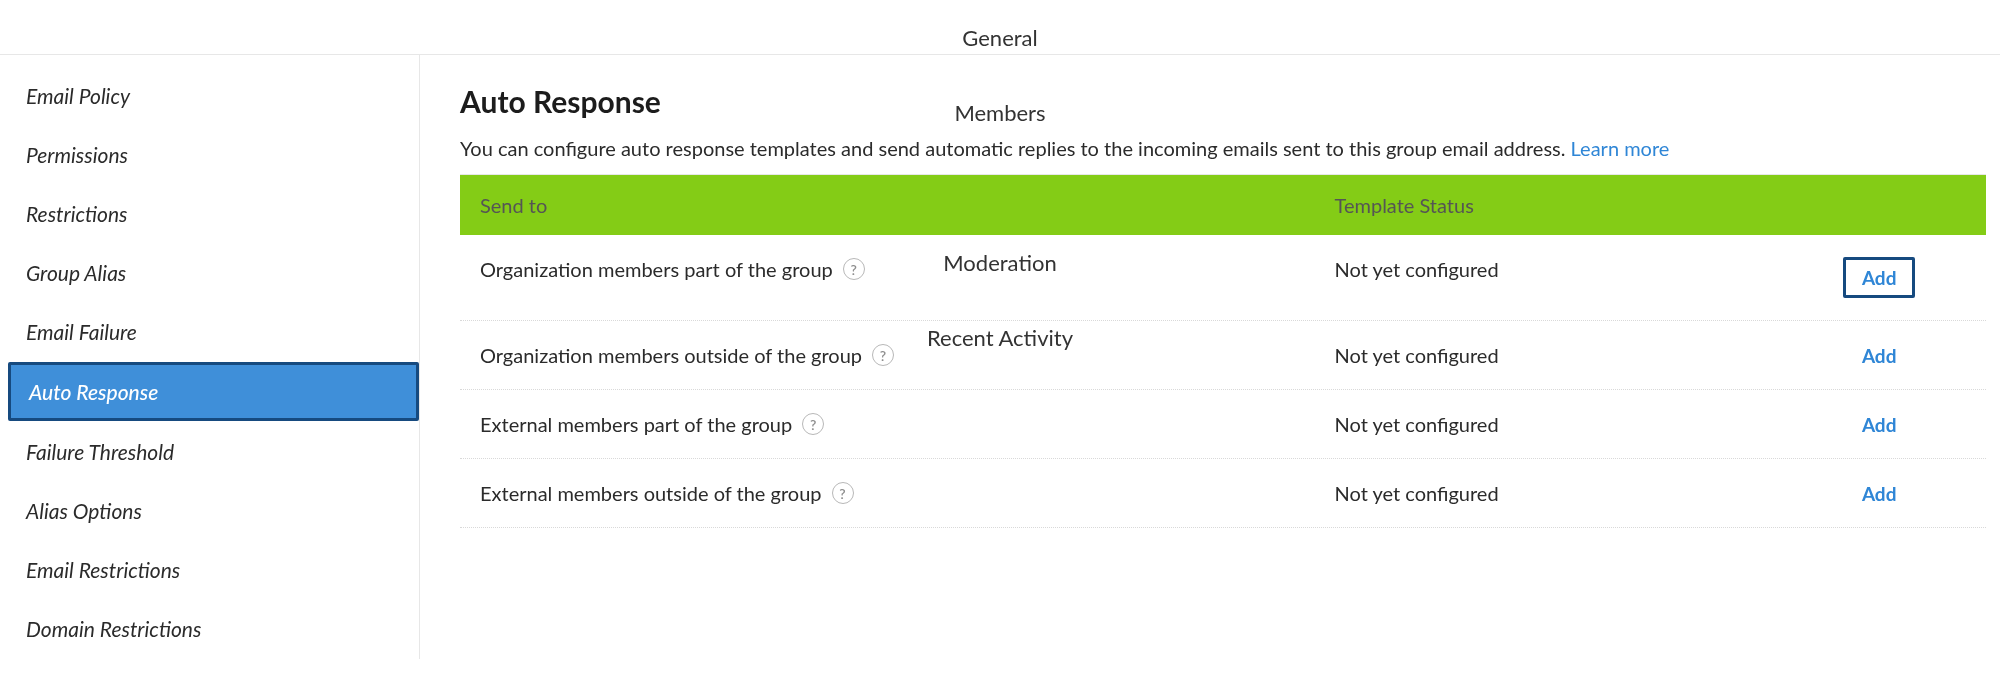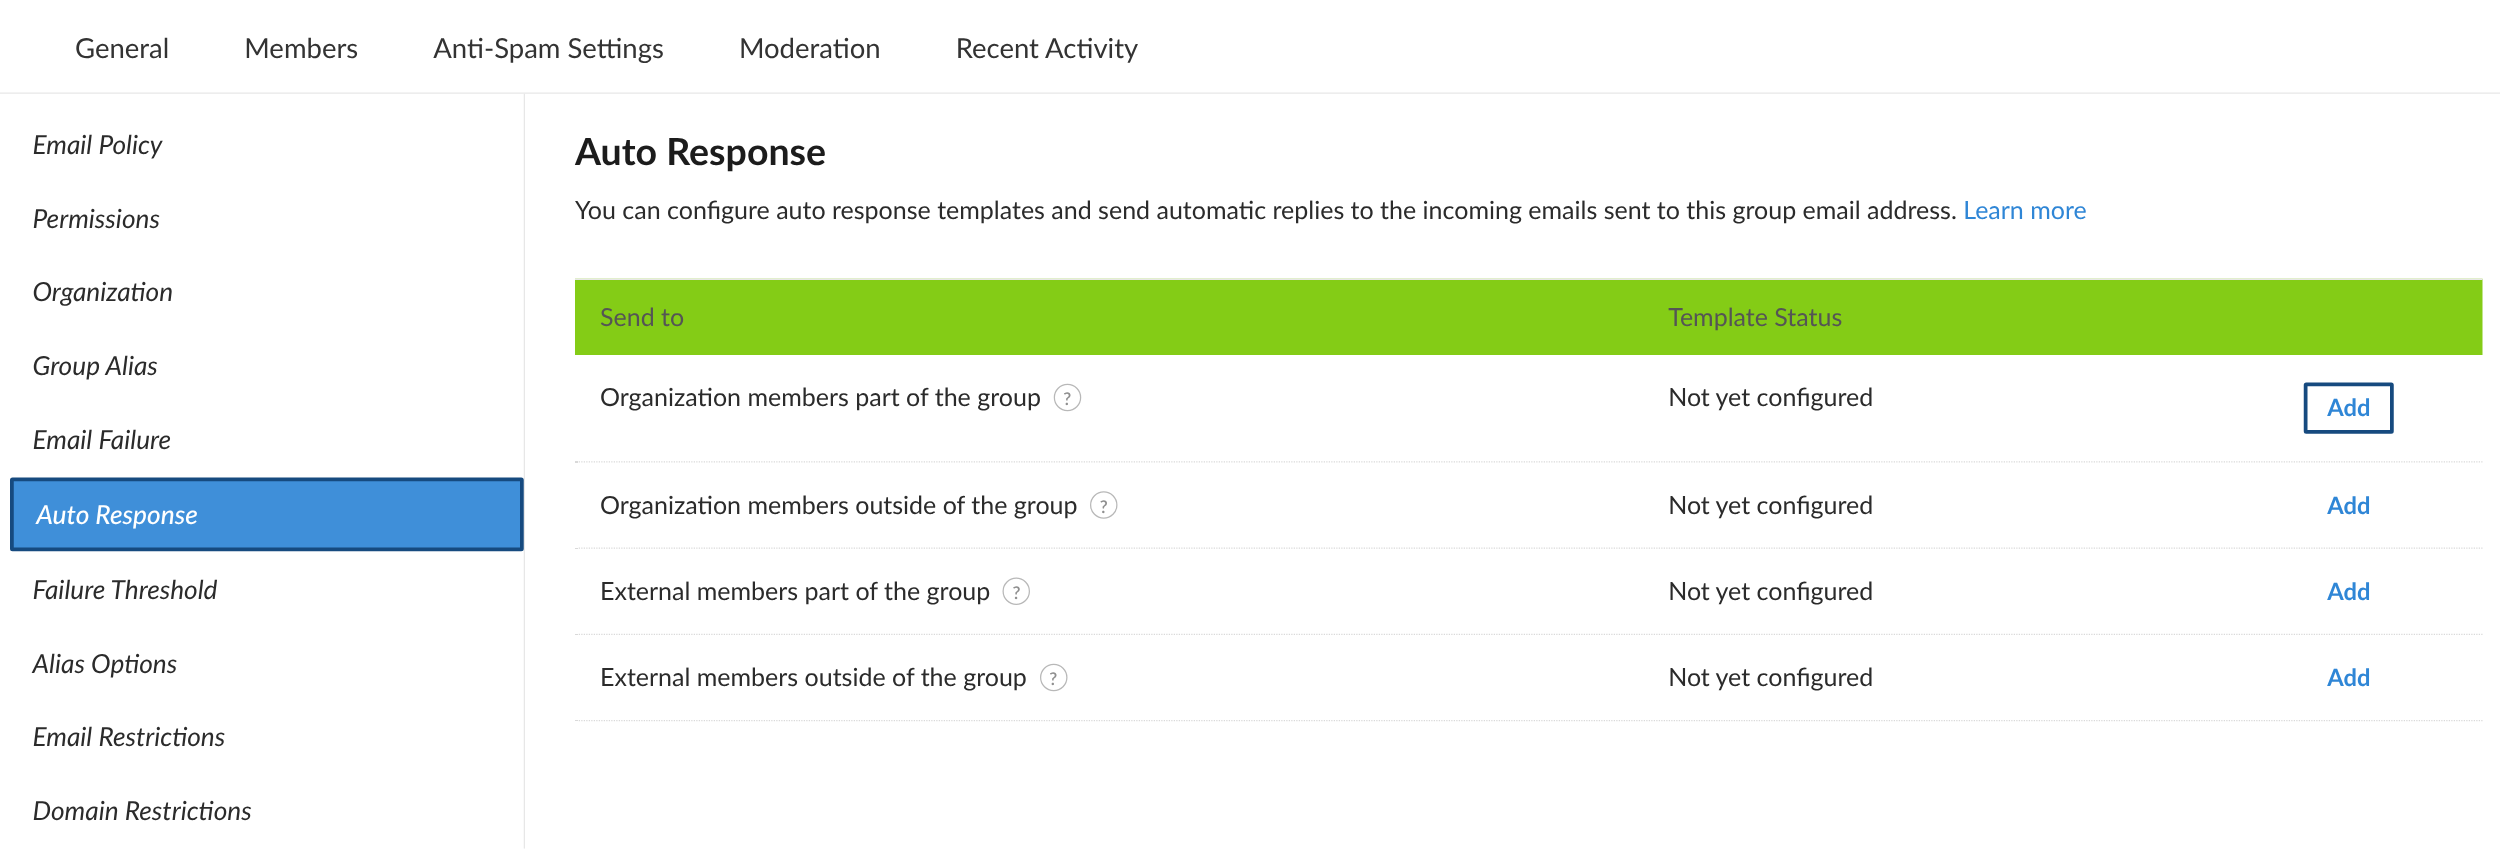--- a/index.html
+++ b/index.html
@@ -9,21 +9,22 @@
       color: #2b2b2b;
       background: #ffffff;
     }
 
     
     .top-nav {
       display: flex;
       align-items: center;
       padding: 0 30px;
       border-bottom: 1px solid #e7e7e7;
-      height: 75px;
+      height: 55px;
+      flex-direction: column;
     }
     .top-tab {
       padding: 24px 30px;
       color: #333;
       font-size: 22px;
       cursor: pointer;
       white-space: nowrap;
     }
     .top-tab.active {
       font-weight: 700;
@@ -73,21 +74,21 @@
     }
     .page-title {
       font-size: 30px;
       font-weight: 700;
       margin-bottom: 14px;
       color: #1c1c1c;
     }
     .page-desc {
       font-size: 20px;
       color: #2b2b2b;
-      margin-bottom: 40px;
+      margin-bottom: 11px;
       line-height: 1.5;
     }
     .link {
       color: #2f86d6;
       cursor: pointer;
     }
 
     
     .table {
       width: 100%;
@@ -155,21 +156,21 @@
   <div class="top-tab">Anti-Spam Settings</div>
   <div class="top-tab">Moderation</div>
   <div class="top-tab">Recent Activity</div>
 </nav>
 
 <div class="content-wrap">
 
   <aside class="sidebar">
     <div class="sidebar-item">Email Policy</div>
     <div class="sidebar-item">Permissions</div>
-    <div class="sidebar-item">Organization</div>
+    <div class="sidebar-item">Restrictions</div>
     <div class="sidebar-item">Group Alias</div>
     <div class="sidebar-item">Email Failure</div>
     <div class="sidebar-item active">Auto Response</div>
     <div class="sidebar-item">Failure Threshold</div>
     <div class="sidebar-item">Alias Options</div>
     <div class="sidebar-item">Email Restrictions</div>
     <div class="sidebar-item">Domain Restrictions</div>
   </aside>
 
   <main class="main">

